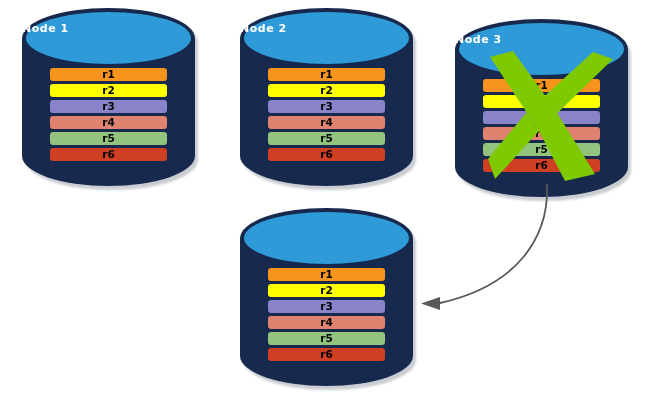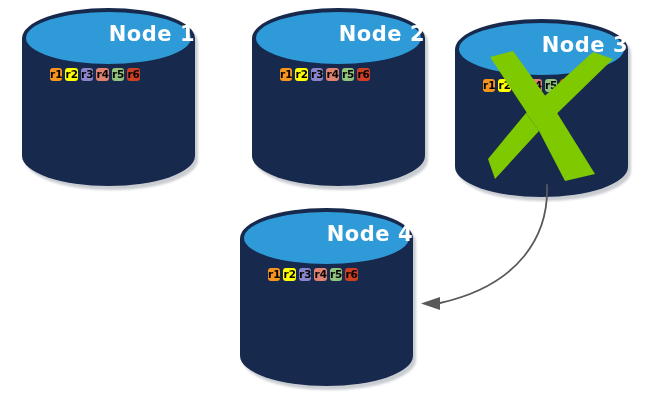--- a/index.html
+++ b/index.html
@@ -53,37 +53,37 @@
     border-radius: 50%;
     background: #2e9ad8;
     border: 2px solid #17294d;
     box-sizing: border-box;
   }
   .node-label {
     position: absolute;
     left: 0;
     top: 14px;
     width: 173px;
-    text-align: right;
+    text-align: left;
     color: #ffffff;
-    font-size: 21px;
+    font-size: 11px;
     font-weight: bold;
     letter-spacing: 0.5px;
     z-index: 5;
     pointer-events: none;
   }
 
   
   .rows {
     position: absolute;
     left: 28px;
     top: 60px;
     width: 117px;
     display: flex;
-    flex-direction: row;
+    flex-direction: column;
     gap: 3px;
   }
   .row {
     position: relative;
     height: 13px;
     border-radius: 3px;
     text-align: center;
     font-size: 10.5px;
     font-weight: bold;
     color: #000000;
@@ -123,21 +123,21 @@
     <div class="rows">
       <div class="row" style="background: rgb(247, 148, 29);">r1</div>
       <div class="row" style="background: rgb(255, 255, 0);">r2</div>
       <div class="row" style="background: rgb(137, 131, 201);">r3</div>
       <div class="row" style="background: rgb(223, 130, 112);">r4</div>
       <div class="row" style="background: rgb(146, 196, 125);">r5</div>
       <div class="row" style="background: rgb(207, 63, 36);">r6</div>
     </div>
   </div>
 
-  <div class="node" id="node-2" style="left:252px; top:8px;padding-left:28px;">
+  <div class="node" id="node-2" style="left:240px; top:8px;padding-left:28px;">
     <div class="cyl-shadow"></div>
     <div class="cyl-body" style="background: rgb(23, 41, 77);"></div>
     <div class="cyl-top" style="background: rgb(46, 154, 216); border-color: rgb(23, 41, 77);"></div>
     <div class="node-label" style="color: rgb(255, 255, 255);">Node  2</div>
     <div class="rows">
       <div class="row" style="background: rgb(247, 148, 29);">r1</div>
       <div class="row" style="background: rgb(255, 255, 0);">r2</div>
       <div class="row" style="background: rgb(137, 131, 201);">r3</div>
       <div class="row" style="background: rgb(223, 130, 112);">r4</div>
       <div class="row" style="background: rgb(146, 196, 125);">r5</div>
@@ -167,21 +167,20 @@
         <polygon id="x-stroke-d" points="84,112 40,160 33,140 71,94" fill="#7fc901"></polygon>
         <polygon id="x-core" points="58,32 158,40 110,162 33,140" opacity="0" fill="#7fc901"></polygon>
       </g>
     </svg>
   </div>
 
   <div class="node" id="node-4" style="left:240px; top:208px;">
     <div class="cyl-shadow"></div>
     <div class="cyl-body" style="background: rgb(23, 41, 77);"></div>
     <div class="cyl-top" style="background: rgb(46, 154, 216); border-color: rgb(23, 41, 77);"></div>
-    <div class="node-label" style="color: rgb(255, 255, 255);">Node  4</div>
     <div class="rows">
       <div class="row" style="background: rgb(247, 148, 29);">r1</div>
       <div class="row" style="background: rgb(255, 255, 0);">r2</div>
       <div class="row" style="background: rgb(137, 131, 201);">r3</div>
       <div class="row" style="background: rgb(223, 130, 112);">r4</div>
       <div class="row" style="background: rgb(146, 196, 125);">r5</div>
       <div class="row" style="background: rgb(207, 63, 36);">r6</div>
     </div>
   </div>
 

